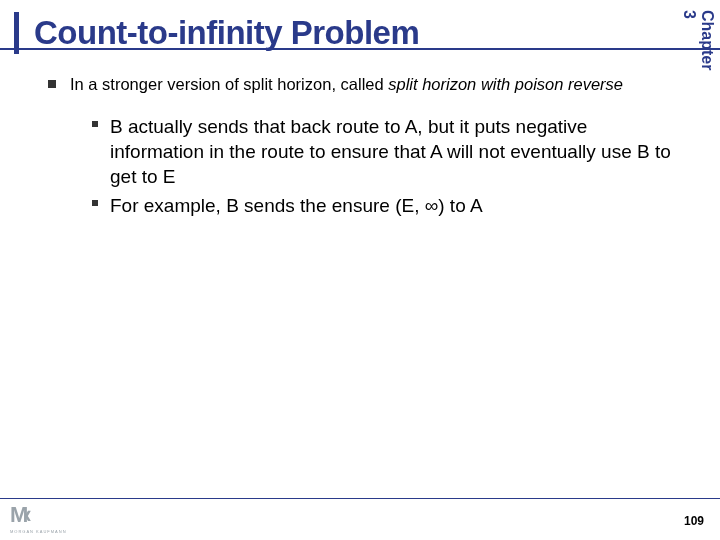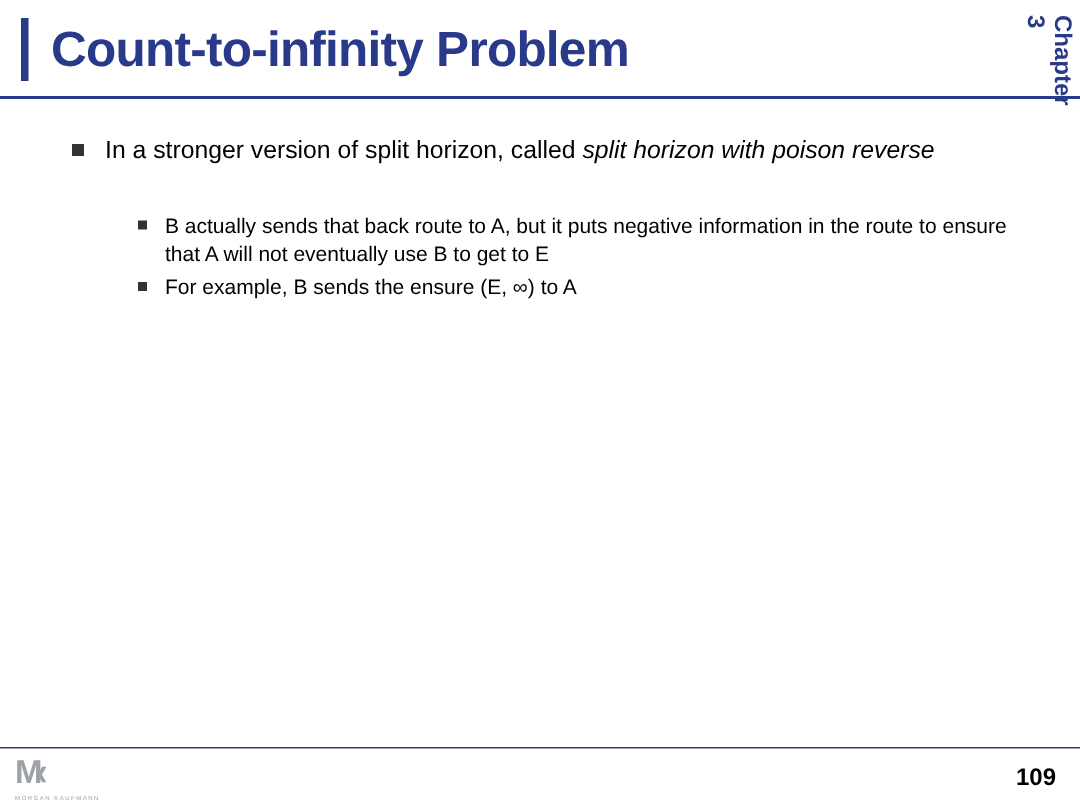--- a/index.html
+++ b/index.html
@@ -6,21 +6,21 @@
   body {
     width: 720px;
     height: 540px;
     background: #fff;
     font-family: Arial, Helvetica, sans-serif;
     position: relative;
     overflow: hidden;
   }
   .header {
     position: relative;
-    height: 66px;
+    height: 50px;
     border-bottom: 2px solid #2a3a8a;
     text-decoration: underline;
   }
   .header-accent {
     position: absolute;
     left: 14px;
     top: 12px;
     width: 5px;
     height: 42px;
     background: #2a3a8a;
@@ -44,21 +44,21 @@
     color: #2a3a8a;
     writing-mode: vertical-rl;
     text-orientation: mixed;
   }
   .content {
     padding: 24px 40px 0 48px;
   }
   .bullet-l1 {
     display: flex;
     align-items: flex-start;
-    margin-bottom: 28px;
+    margin-bottom: 18px;
     text-align: center;
   }
   .bullet-l1 .sq {
     width: 8px;
     height: 8px;
     background: #333;
     margin-top: 6px;
     margin-right: 14px;
     flex-shrink: 0;
   }
@@ -78,21 +78,21 @@
   }
   .bullet-l2 .sq {
     width: 6px;
     height: 6px;
     background: #333;
     margin-top: 6px;
     margin-right: 12px;
     flex-shrink: 0;
   }
   .bullet-l2 .txt {
-    font-size: 14px;
+    font-size: 19px;
     line-height: 1.3;
     color: #000;
   }
   .italic { font-style: italic; }
   .footer {
     position: absolute;
     bottom: 4px;
     left: 0;
     right: 0;
     height: 38px;
@@ -121,21 +121,21 @@
   .logo-sub {
     font-size: 4px;
     color: #9aa3aa;
     letter-spacing: 1px;
     margin-top: 1px;
   }
   .page-num {
     position: absolute;
     right: 16px;
     bottom: 8px;
-    font-size: 16px;
+    font-size: 12px;
     font-weight: bold;
     color: #000;
     margin-top: 24px;
   }
 </style>
 </head>
 <body>
 
 <div class="header">
   <div class="header-accent"></div>

